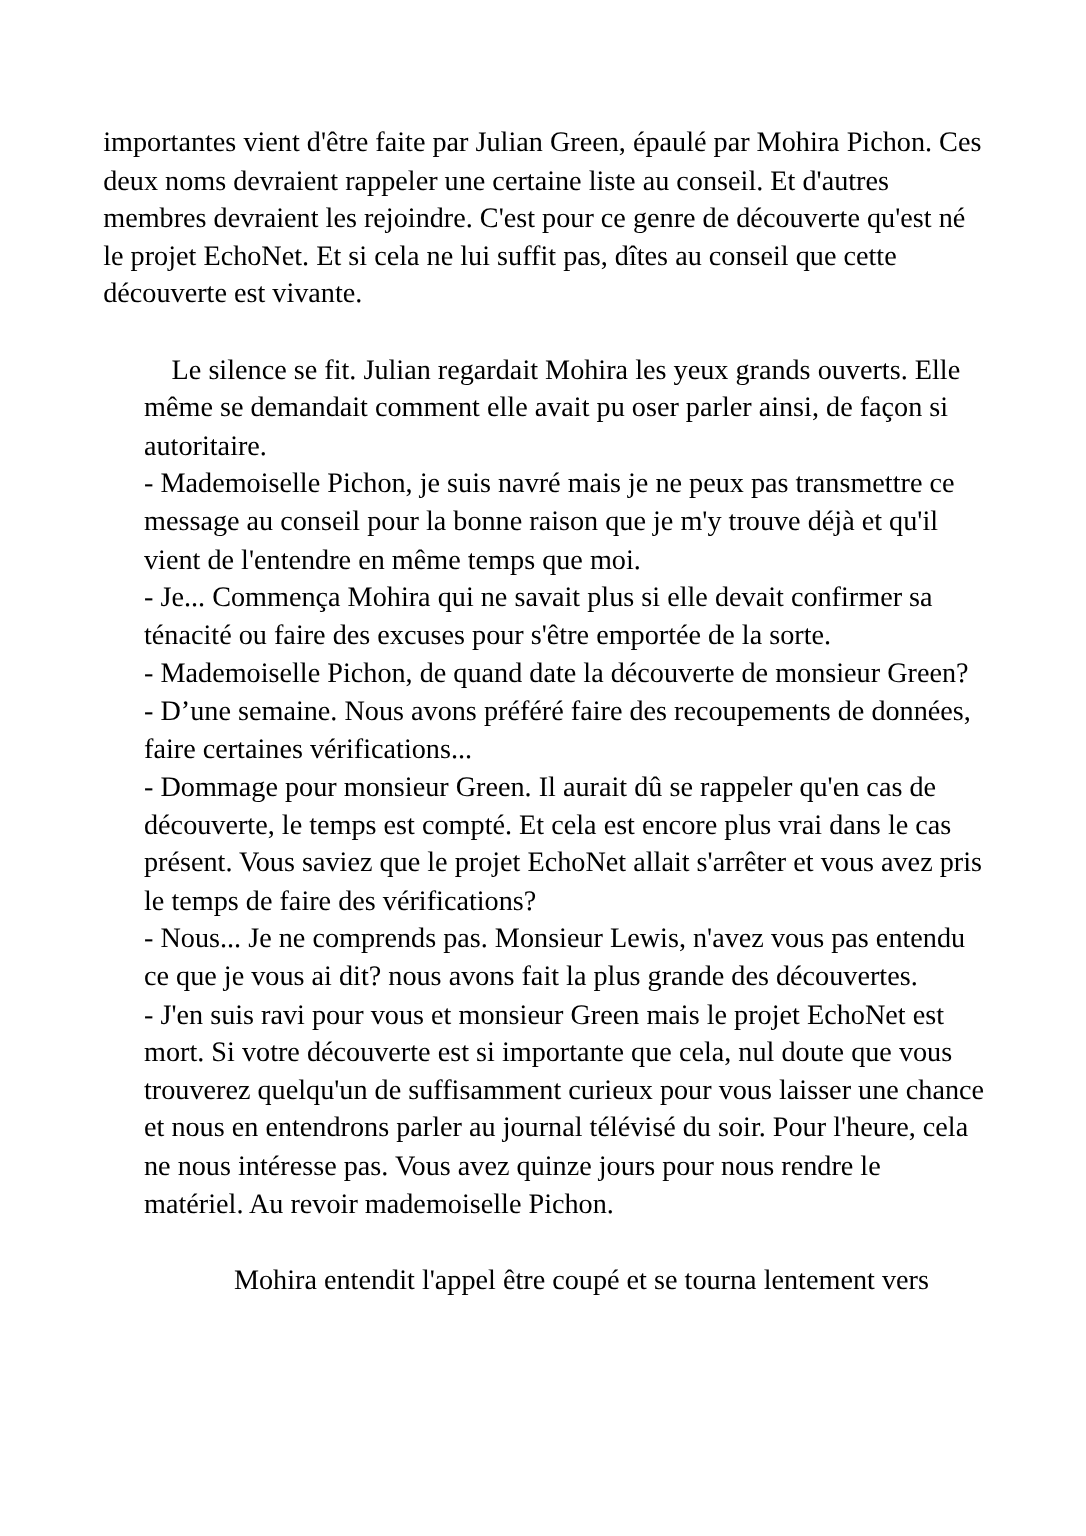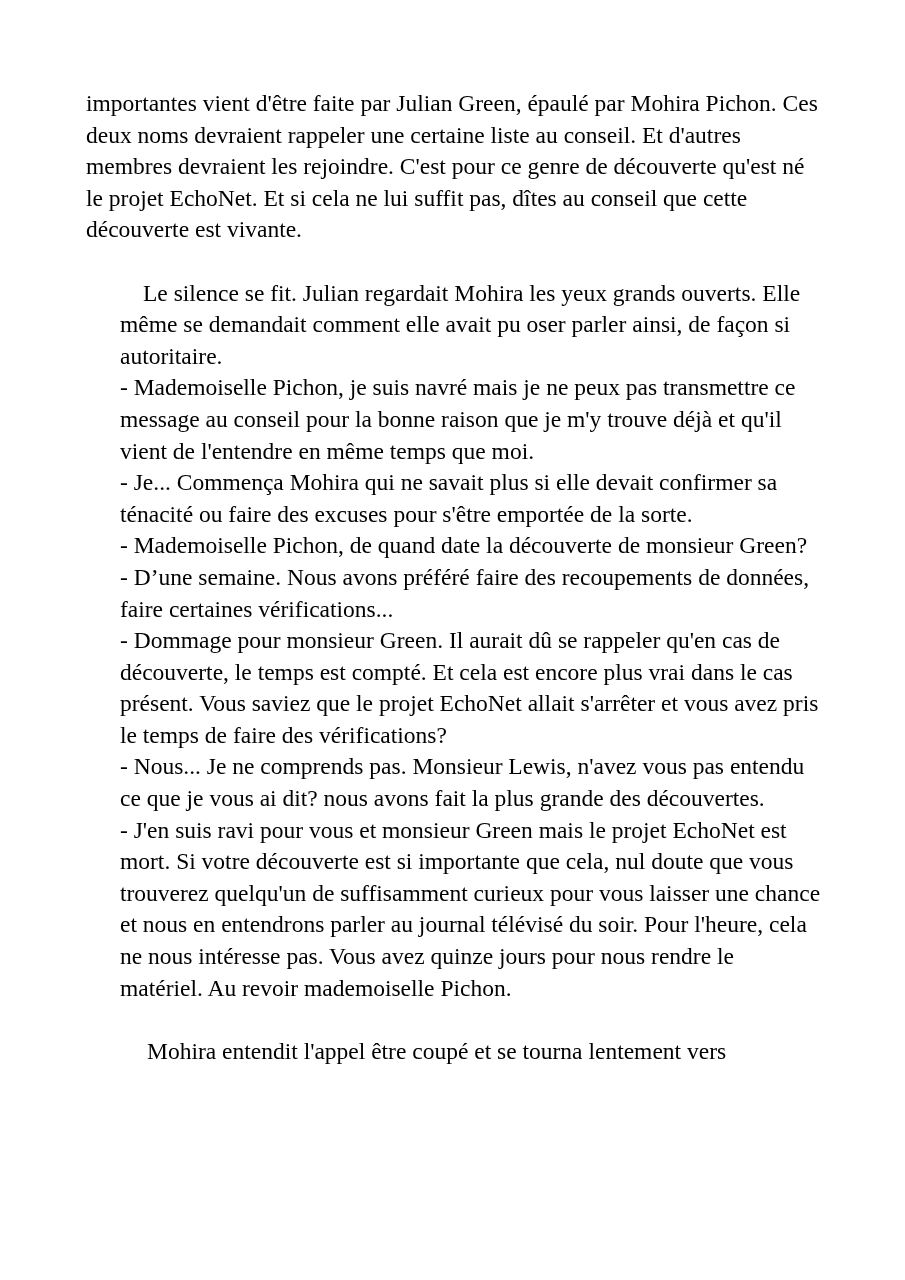--- a/index.html
+++ b/index.html
@@ -13,21 +13,21 @@
     width: 905px;
     height: 1280px;
     background: #ffffff;
     overflow: hidden;
     box-sizing: border-box;
   }
 
   .text-column {
     position: absolute;
     left: 86px;
-    top: 88px;
+    top: 104px;
     width: 736px;
     font-family: "Liberation Serif", "DejaVu Serif", serif;
     font-size: 23.5px;
     line-height: 31.6px;
     color: #000000;
     text-align: left;
     -webkit-font-smoothing: antialiased;
   }
 
   .para {
@@ -42,20 +42,21 @@
     margin-top: 31.6px;
     margin-left: 34px;
   }
 
   .para.indent-first {
     text-indent: 23px;
   }
 
   .para.indent-first-wide {
     text-indent: 27px;
+    text-align: center;
   }
 </style>
 </head>
 <body>
 
 <div class="page">
   <div class="text-column">
 
     <p class="para">importantes vient d'être faite par Julian Green, épaulé par Mohira Pichon. Ces deux noms devraient rappeler une certaine liste au conseil. Et d'autres membres devraient les rejoindre. C'est pour ce genre de découverte qu'est né le projet EchoNet. Et si cela ne lui suffit pas, dîtes au conseil que cette découverte est vivante.</p>
 

